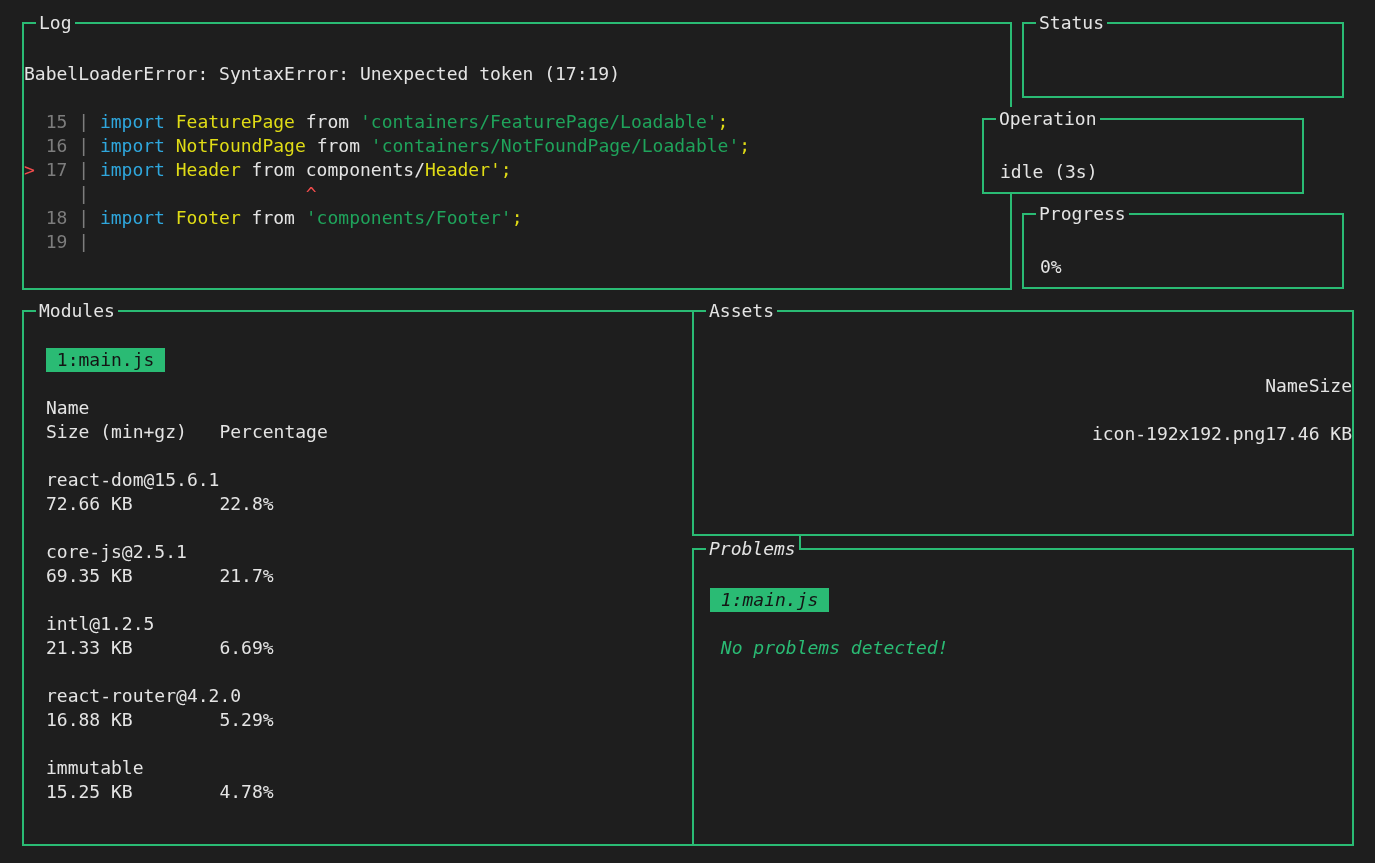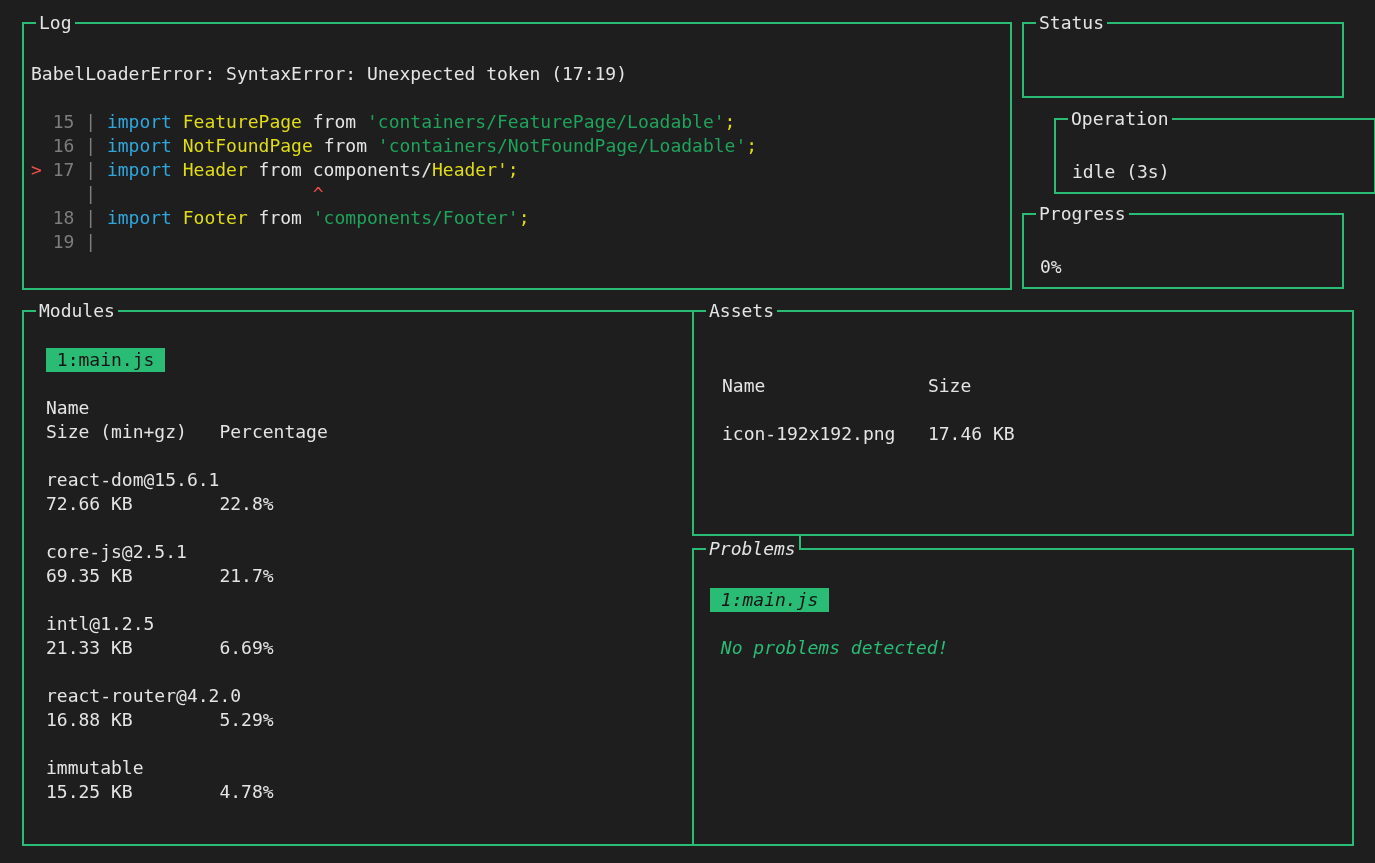--- a/index.html
+++ b/index.html
@@ -24,24 +24,24 @@
   .tk-id{color:var(--id);}
   .tk-str{color:var(--str);}
   .tk-pl{color:var(--fg);}
   .tk-red{color:var(--red);}
   .tk-gut{color:var(--gray);}
   .badge{display:inline-block;background:var(--green);color:var(--badge-fg);padding:0 1ch;height:24px;}
   .c16{display:inline-block;width:16ch;}
   .c19{display:inline-block;width:19ch;}
   .ok-msg{color:var(--green);padding-left:1ch;}
   .red-text{color:var(--red);}
-  .pad-log{padding:38px 10px 0 7px;}
+  .pad-log{padding:38px 10px 0 0;}
   .pad-side{padding:40px 0 13px 16px;}
   .pad-modules{padding:36px 0 0 22px;}
-  .pad-assets{padding:62px 0 0 28px;}
+  .pad-assets{padding:62px 0 0 28px;text-align:right;}
   .pad-problems{padding:38px 0 0 16px;font-style:italic;}
 </style>
 </head>
 <body>
 
 <div class="panel pad-log" style="left:22px;top:22px;width:990px;height:268px;">
   <span class="panel-label">Log</span>
   <div class="line">BabelLoaderError: SyntaxError: Unexpected token (17:19)</div>
   <div class="line"></div>
   <div class="line"><span class="tk-red"> </span><span class="tk-gut"> 15 | </span><span class="tk-kw">import </span><span class="tk-id">FeaturePage </span><span class="tk-pl">from </span><span class="tk-str">'containers/FeaturePage/Loadable'</span><span class="tk-id">;</span></div>
@@ -49,21 +49,21 @@
   <div class="line"><span class="tk-red">&gt;</span><span class="tk-gut"> 17 | </span><span class="tk-kw">import </span><span class="tk-id">Header </span><span class="tk-pl">from components/</span><span class="tk-id">Header';</span></div>
   <div class="line"><span class="tk-red"> </span><span class="tk-gut">    | </span><span class="tk-red">                   ^</span></div>
   <div class="line"><span class="tk-red"> </span><span class="tk-gut"> 18 | </span><span class="tk-kw">import </span><span class="tk-id">Footer </span><span class="tk-pl">from </span><span class="tk-str">'components/Footer'</span><span class="tk-id">;</span></div>
   <div class="line"><span class="tk-red"> </span><span class="tk-gut"> 19 |</span></div>
 </div>
 
 <div class="panel pad-side" style="left:1022px;top:22px;width:322px;height:76px;">
   <span class="panel-label">Status</span>
 </div>
 
-<div class="panel pad-side" style="left:1054px;top:118px;width:322px;height:76px;">
+<div class="panel pad-side" style="left:982px;top:118px;width:322px;height:76px;">
   <span class="panel-label">Operation</span>
   <div class="line">idle (3s)</div>
 </div>
 
 <div class="panel pad-side" style="left:1022px;top:213px;width:322px;height:76px;">
   <span class="panel-label">Progress</span>
   <div class="line">0%</div>
 </div>
 
 <div class="panel pad-modules" style="left:22px;top:310px;width:779px;height:536px;">

